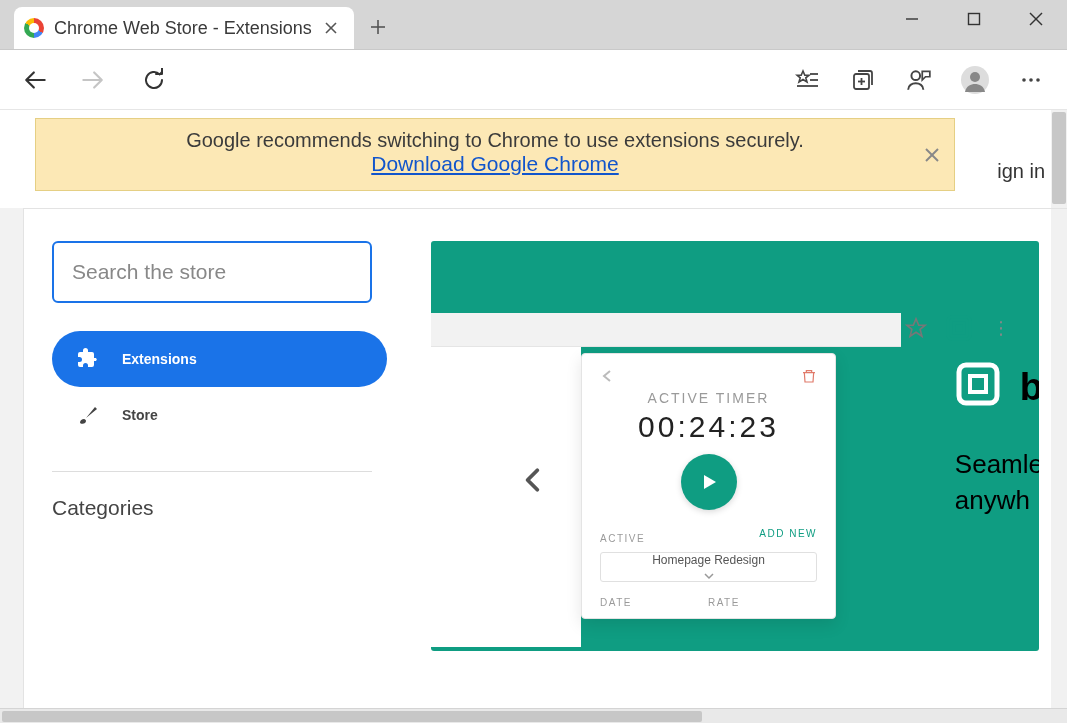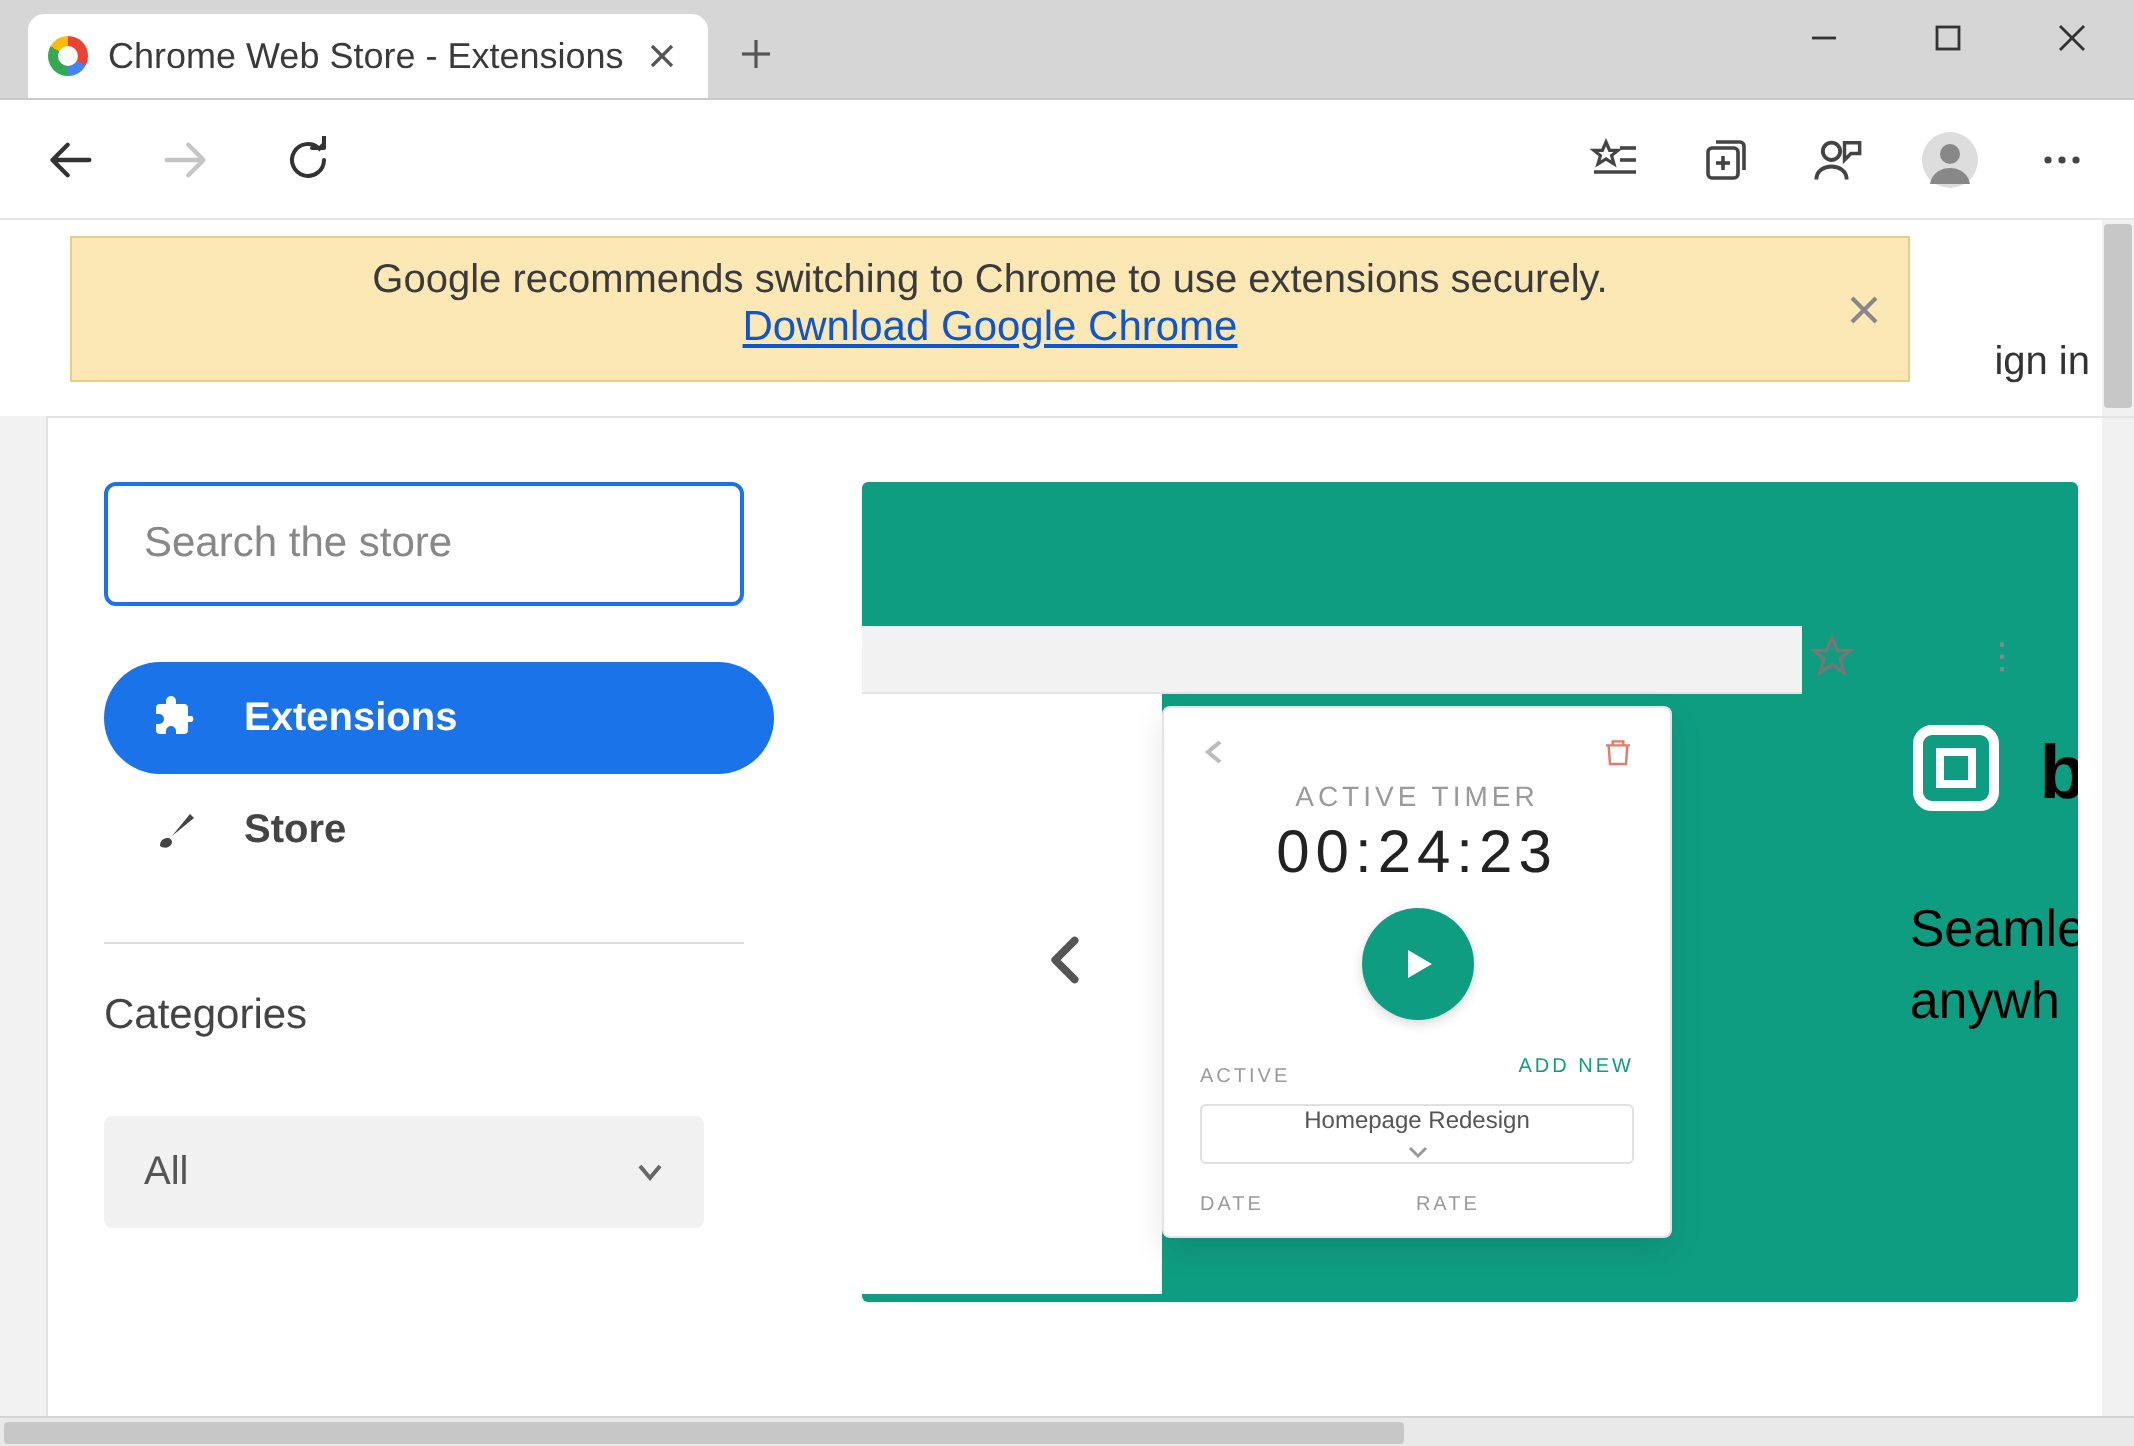--- a/index.html
+++ b/index.html
@@ -23,28 +23,28 @@
 .addressbar { flex: 0 0 465px; height: 42px; border: 1px solid #d8d8d8; border-radius: 21px; display: flex; align-items: center; padding: 0 12px; gap: 10px; background: #fff; margin-left: 30px; }
 .addr-text { flex: 1; font-size: 22px; color: #444; white-space: nowrap; overflow: hidden; }
 .addr-text .proto { color: #7a7a7a; }
 .toolbar-spacer { flex: 1; }
 
 
 .content { position: relative; height: calc(723px - 50px - 60px - 15px); background: #fff; display: flex; }
 .notification { position: absolute; top: 8px; left: 35px; width: 920px; background: #fce8b5; border: 1px solid #e5cf84; padding: 10px 40px 14px 40px; text-align: center; font-size: 20px; color: #3b3b3b; z-index: 10; }
 .notification a { color: #1155cc; text-decoration: underline; font-size: 21px; }
 .notif-close { position: absolute; right: 12px; top: 26px; width: 20px; height: 20px; display: flex; align-items: center; justify-content: center; cursor: pointer; color: #7a7a7a; }
-.signin { position: absolute; right: 22px; top: 60px; font-size: 20px; color: #333; }
+.signin { position: absolute; right: 22px; top: 50px; font-size: 20px; color: #333; }
 
 .page-body { display: flex; width: 100%; margin-top: 98px; }
 .left-gutter { width: 24px; background: #f2f2f2; border-right: 1px solid #e3e3e3; }
 .sidebar { width: 395px; padding: 32px 32px 0 28px; border-top: 1px solid #e3e3e3; }
 .search-box { width: 320px; height: 62px; border: 2px solid #1a73e8; border-radius: 6px; padding: 0 18px; font-size: 21px; color: #555; display: flex; align-items: center; }
 .nav-list { list-style: none; margin-top: 28px; }
-.nav-item { display: flex; align-items: center; gap: 22px; height: 56px; padding: 0 24px; border-radius: 28px; font-size: 20px; color: #444; font-weight: 600; cursor: pointer; width: 335px; }
+.nav-item { display: flex; align-items: center; gap: 22px; height: 56px; padding: 0 24px; border-radius: 28px; font-size: 14px; color: #444; font-weight: 600; cursor: pointer; width: 335px; }
 .nav-item.active { background: #1a73e8; color: #fff; }
 .nav-icon { width: 24px; height: 24px; display: flex; align-items: center; justify-content: center; }
 .divider { border: none; border-top: 1px solid #ddd; margin: 28px 0 24px 0; width: 320px; }
 .cat-title { font-size: 21px; color: #444; margin-bottom: 38px; }
 .dropdown { width: 300px; height: 56px; background: #f1f1f1; border: none; border-radius: 4px; display: flex; align-items: center; justify-content: space-between; padding: 0 20px; font-size: 20px; color: #555; cursor: pointer; }
 
 .main { flex: 1; padding: 32px 0 0 12px; border-top: 1px solid #e3e3e3; position: relative; }
 .hero { position: relative; width: 608px; height: 410px; background: #0f9d82; border-radius: 3px; overflow: hidden; }
 .prev-arrow { position: absolute; left: 78px; top: 215px; width: 48px; height: 48px; display: flex; align-items: center; justify-content: center; cursor: pointer; z-index: 5; color: #555; }
 .browser-chrome { position: absolute; left: 0; top: 72px; width: 470px; height: 34px; background: #f2f2f2; border-bottom: 1px solid #e5e5e5; }
@@ -209,26 +209,20 @@
           <span class="nav-icon">
             <svg width="24" height="24" viewBox="0 0 24 24">
                 <path d="M4 20c0-3 2-4 4-4 1 0 2 1 2 2 0 2-3 4-6 2zm6-5 9-11 2 2-11 9z" fill="#444"></path>
               </svg>
           </span>
           <span>Store</span>
         </li>
       </ul>
       <hr class="divider">
       <div class="cat-title">Categories</div>
-      <div class="dropdown">
-        <span>All</span>
-        <svg width="14" height="14" viewBox="0 0 14 14">
-            <polyline points="2,4 7,10 12,4" fill="none" stroke="#666" stroke-width="2"></polyline>
-          </svg>
-      </div>
     </div>
 
     <div class="main">
       <div class="hero">
         <div class="browser-chrome"></div>
         <div class="browser-fill"></div>
         <svg class="bc-star" width="22" height="22" viewBox="0 0 24 24">
             <polygon points="12,2 15,9 22,9 16.5,13.5 18.5,21 12,16.7 5.5,21 7.5,13.5 2,9 9,9" fill="none" stroke="#777" stroke-width="1.8"></polygon>
           </svg>
         <svg class="bc-ext" width="28" height="28" viewBox="0 0 28 28">

